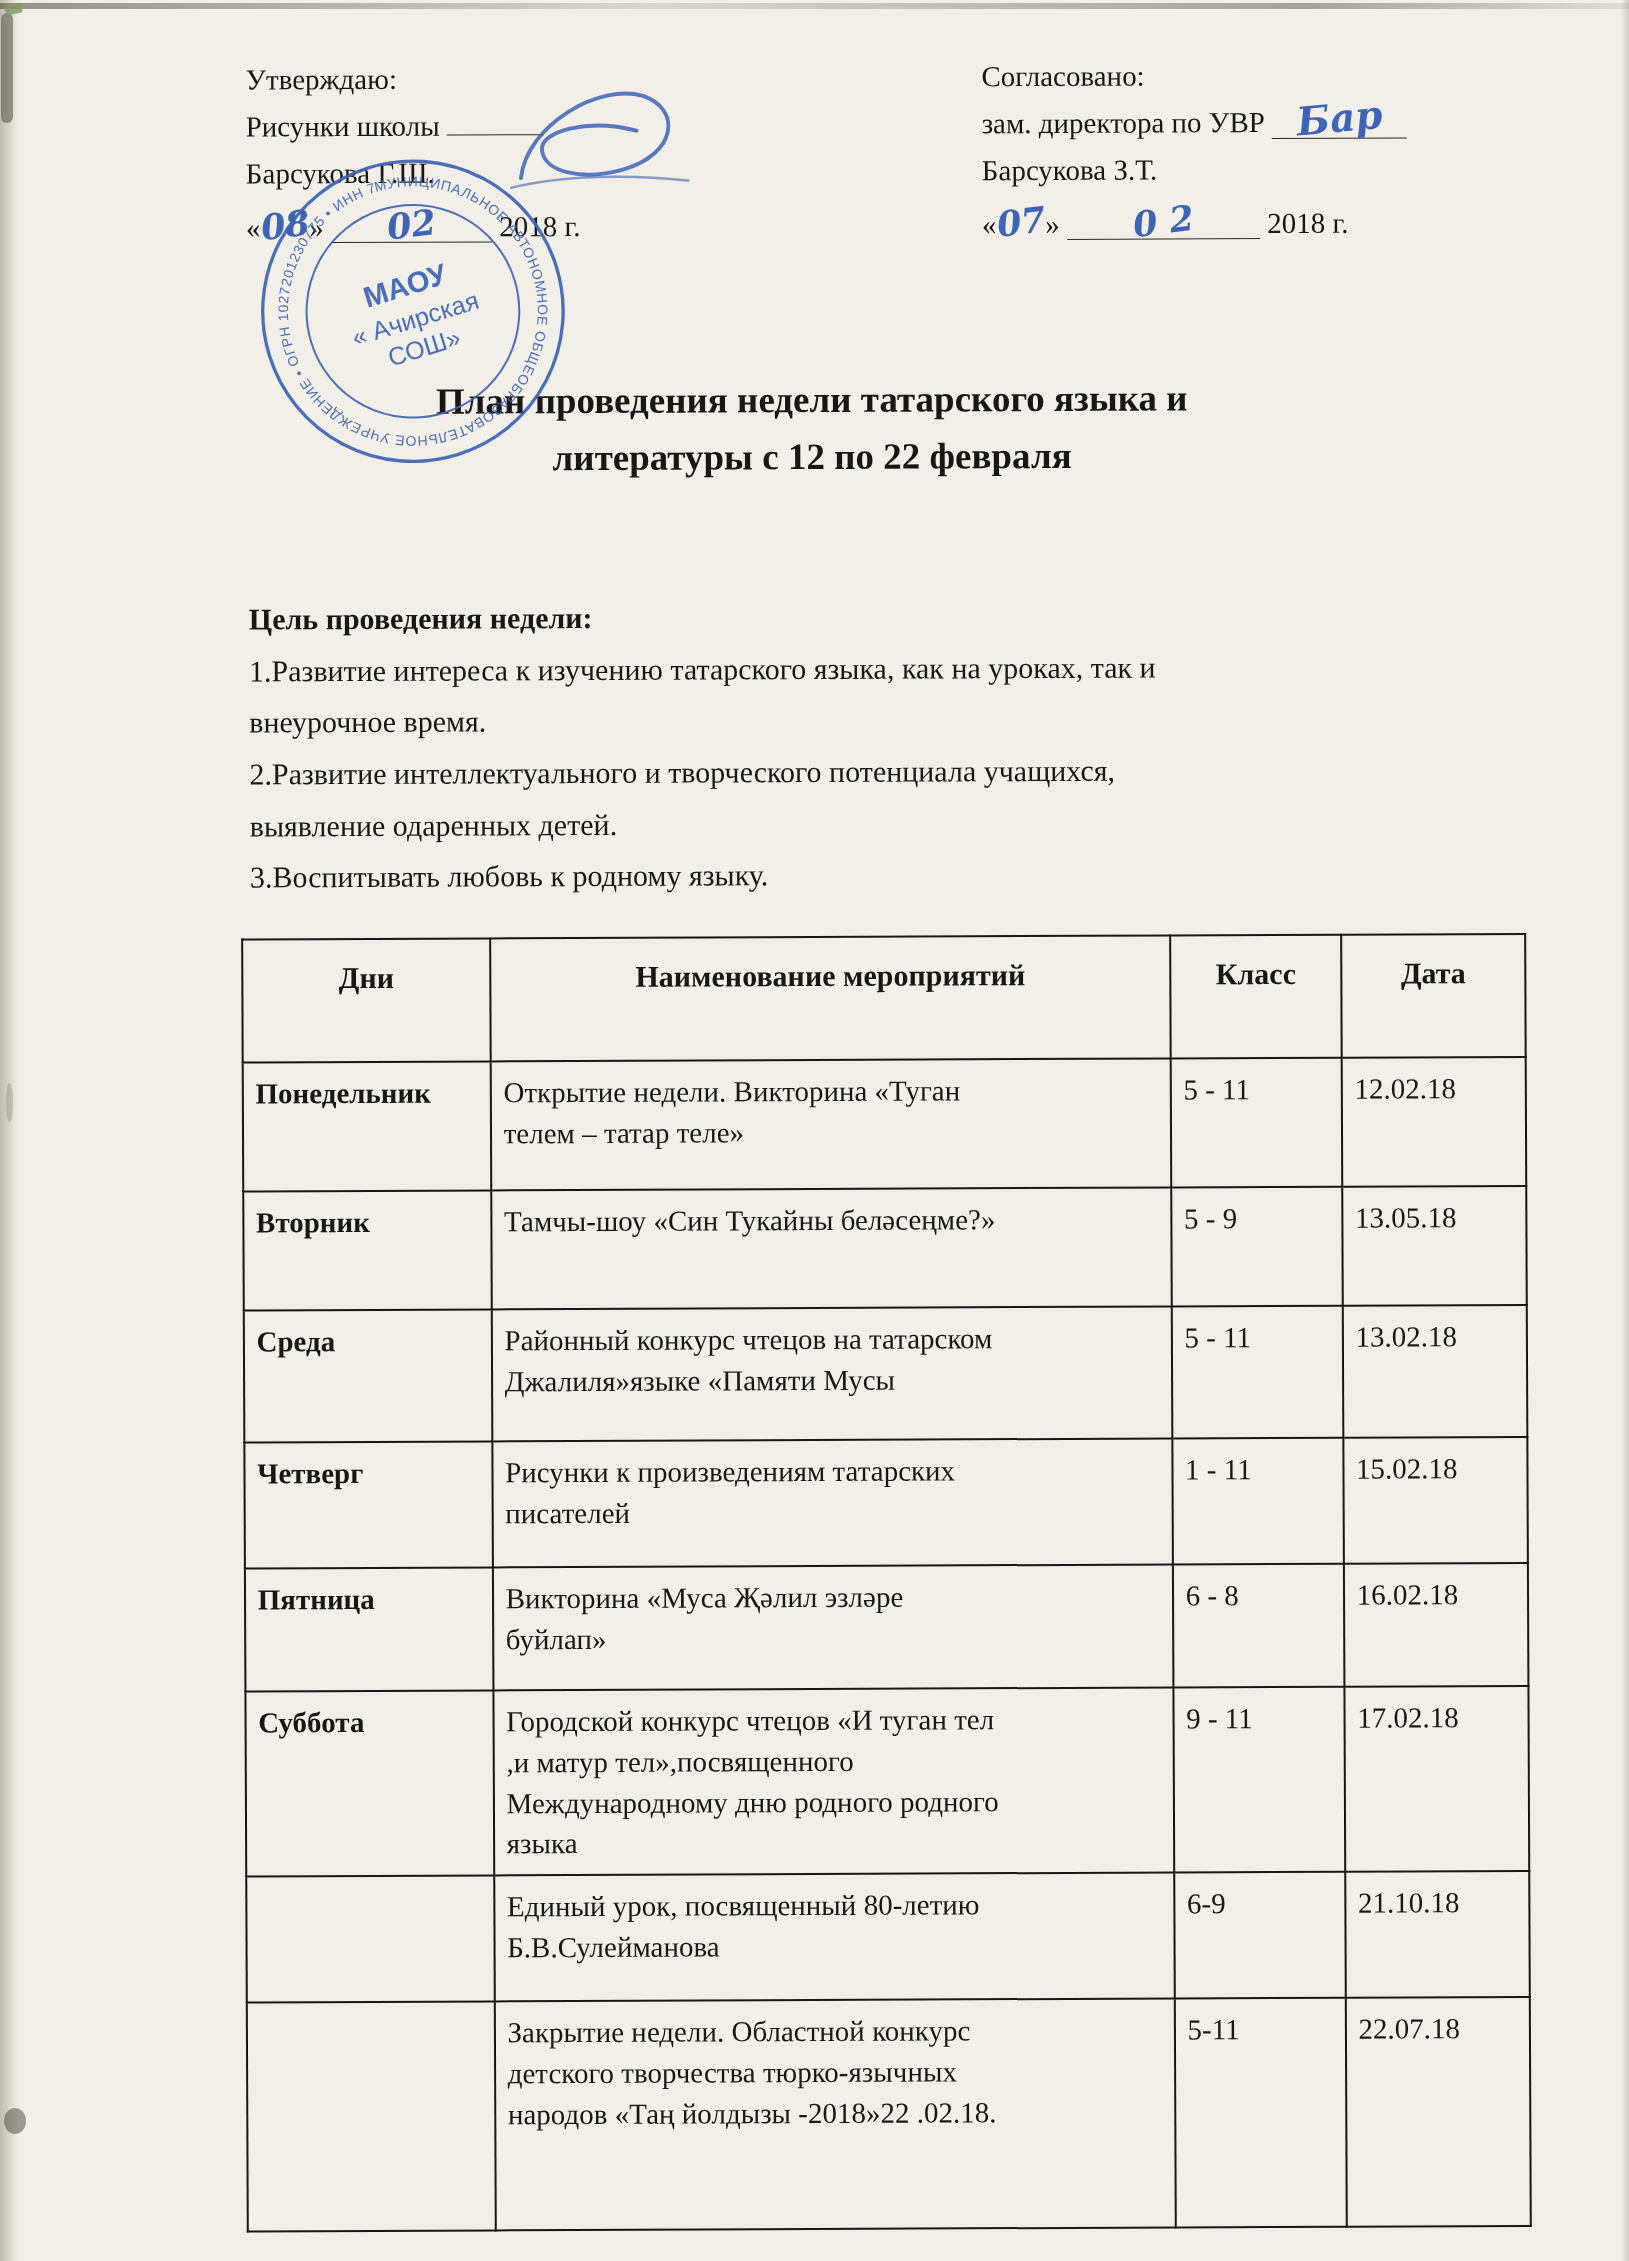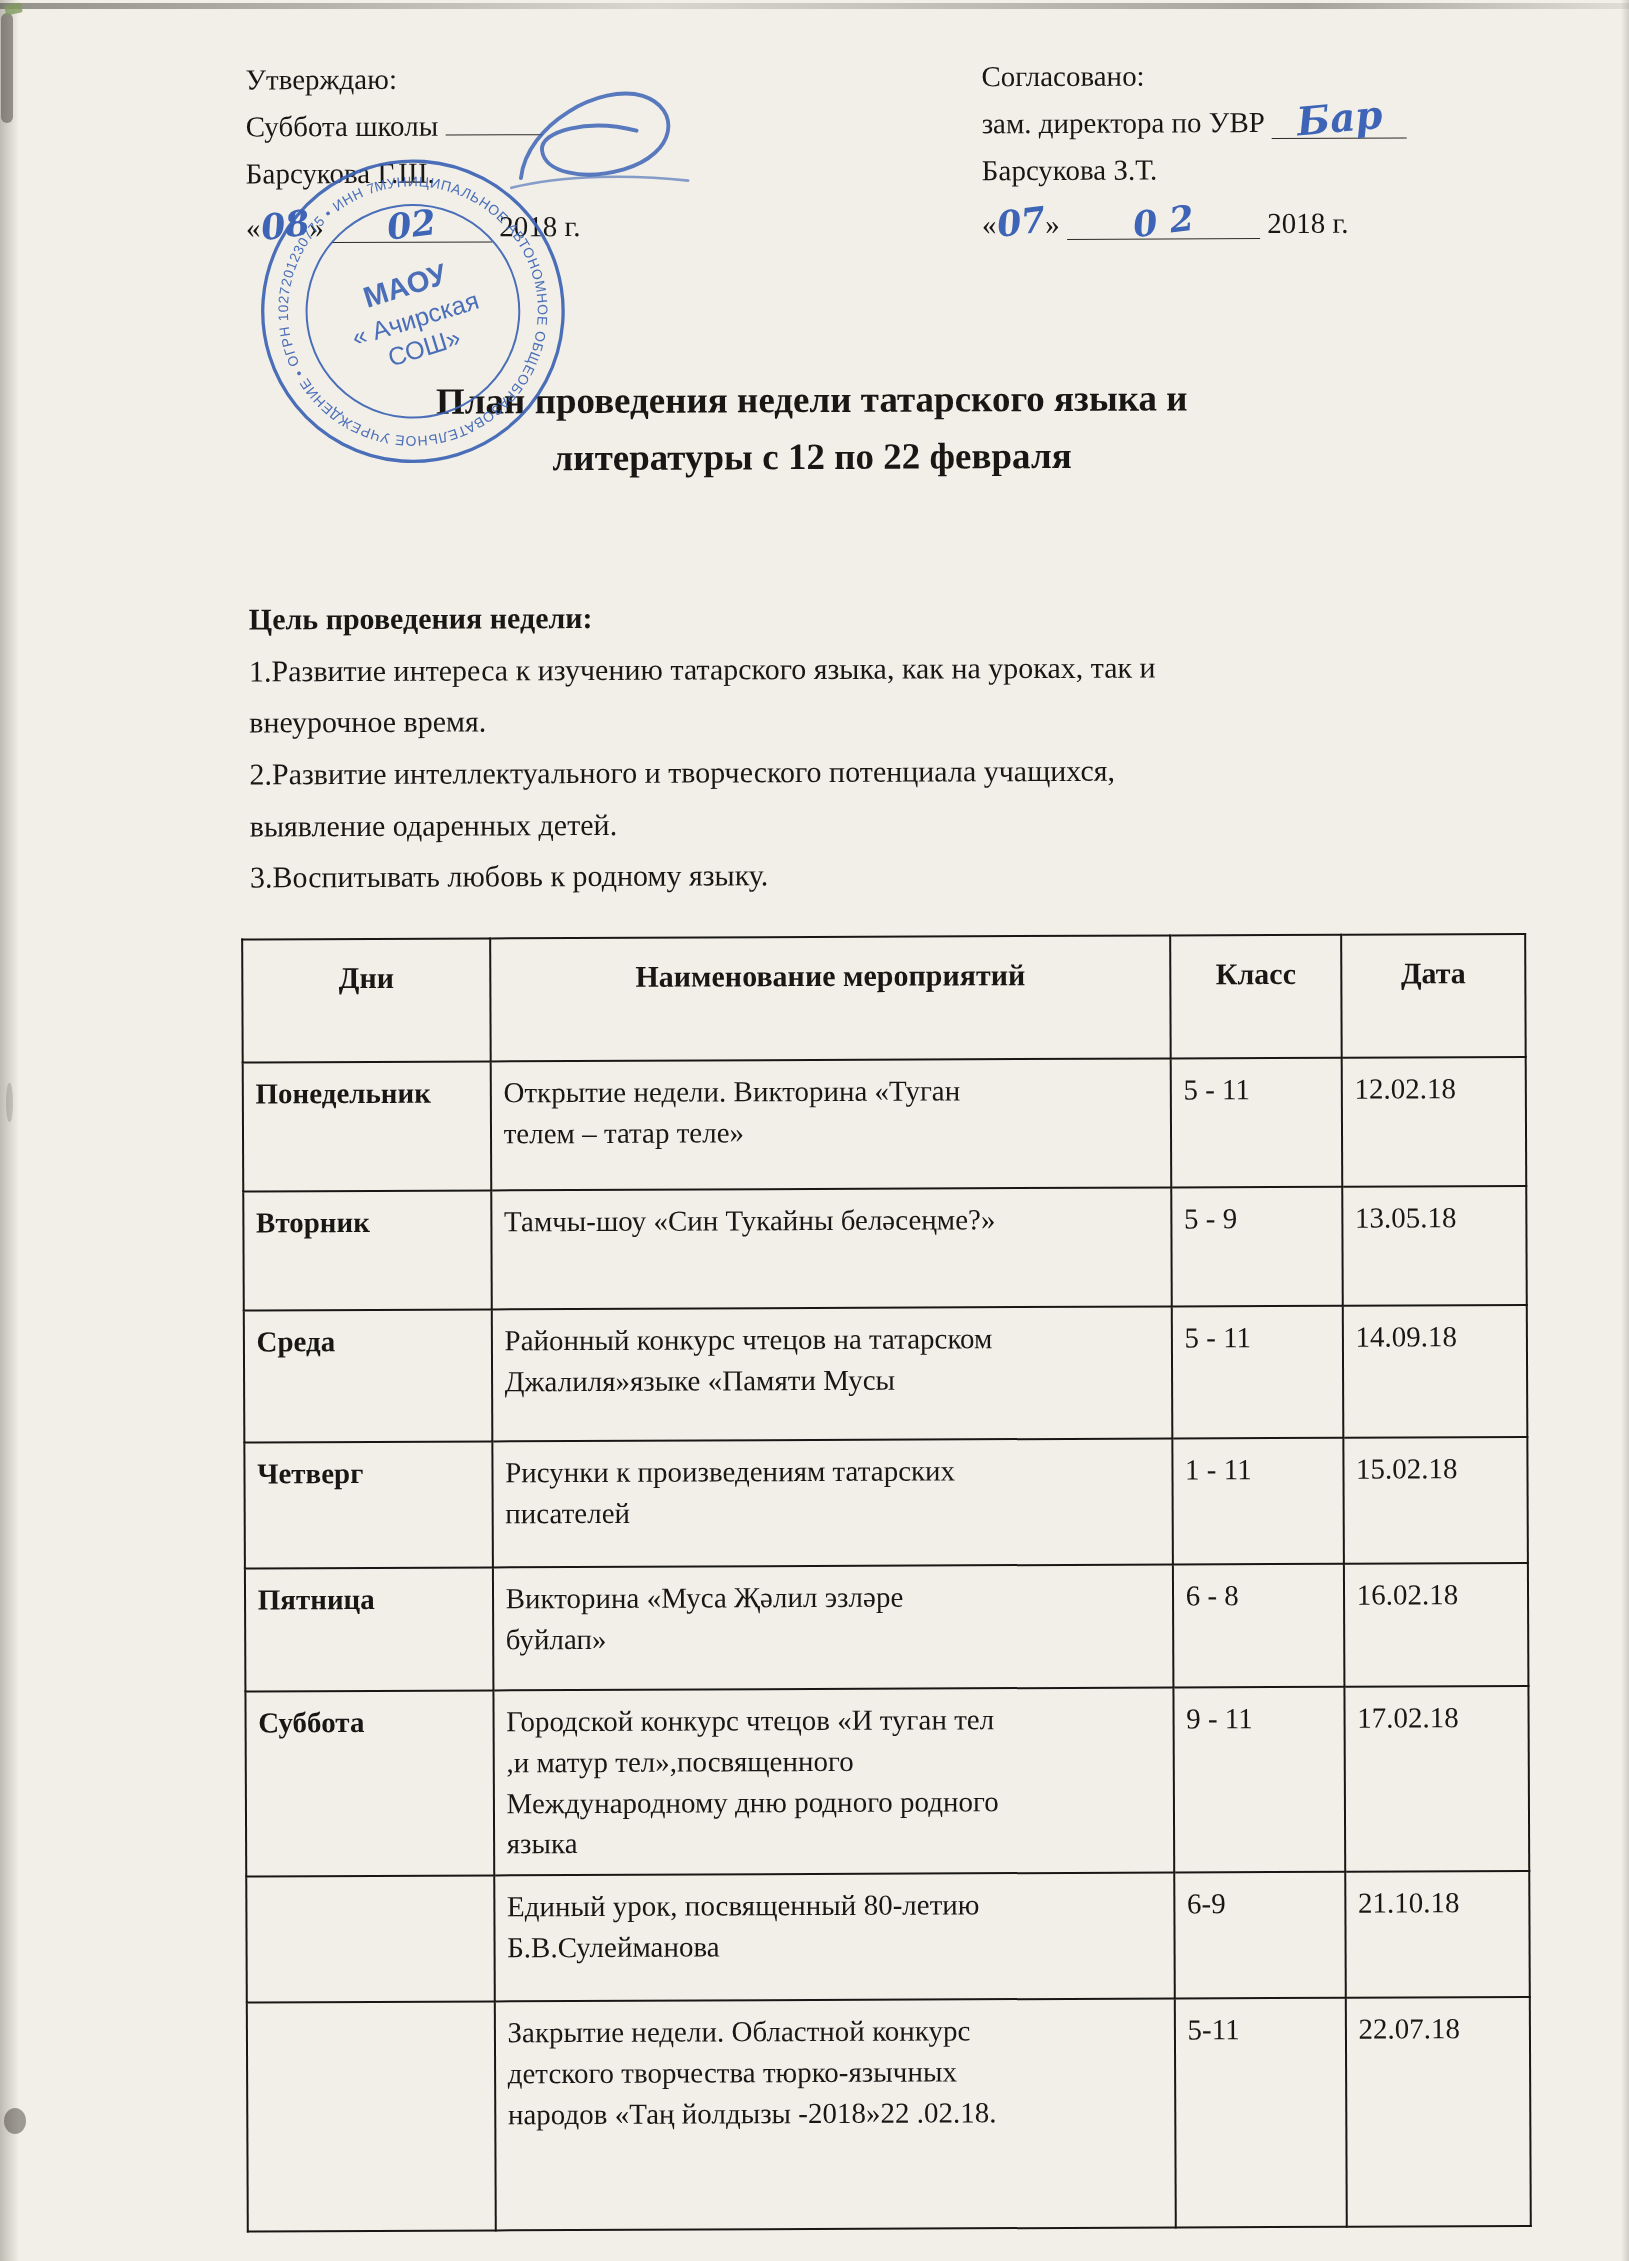--- a/index.html
+++ b/index.html
@@ -85,21 +85,21 @@
   <div class="blob b2"></div>
   <div class="blob b3"></div>
   <div class="corner-mark"></div>
 
   <div class="doc">
 
     <div class="header-row">
       <div class="hblock left">
         <div>Утверждаю:</div>
         <div>
-          <span>Суббота школы</span>
+          <span>Рисунки школы</span>
           <span class="blank role-l"></span>
         </div>
         <div>Барсукова Г.Ш.</div>
         <div>
           <span>«</span><span class="hand big">08</span><span>»</span>
           <span class="blank month-l"><span class="hand big">02</span></span>
           <span>2018 г.</span>
         </div>
       </div>
 
@@ -178,21 +178,21 @@
           <td class="day-cell">Вторник</td>
           <td class="event-cell">Тамчы-шоу «Син Тукайны беләсеңме?»</td>
           <td>5 - 9</td>
           <td>13.05.18</td>
         </tr>
         <tr class="r3">
           <td class="day-cell">Среда</td>
           <td class="event-cell">Районный конкурс  чтецов  на татарском
 Джалиля»языке «Памяти Мусы</td>
           <td>5 - 11</td>
-          <td>14.09.18</td>
+          <td>13.02.18</td>
         </tr>
         <tr class="r4">
           <td class="day-cell">Четверг</td>
           <td class="event-cell">Рисунки к произведениям татарских
 писателей</td>
           <td>1 - 11</td>
           <td>15.02.18</td>
         </tr>
         <tr class="r5">
           <td class="day-cell">Пятница</td>

